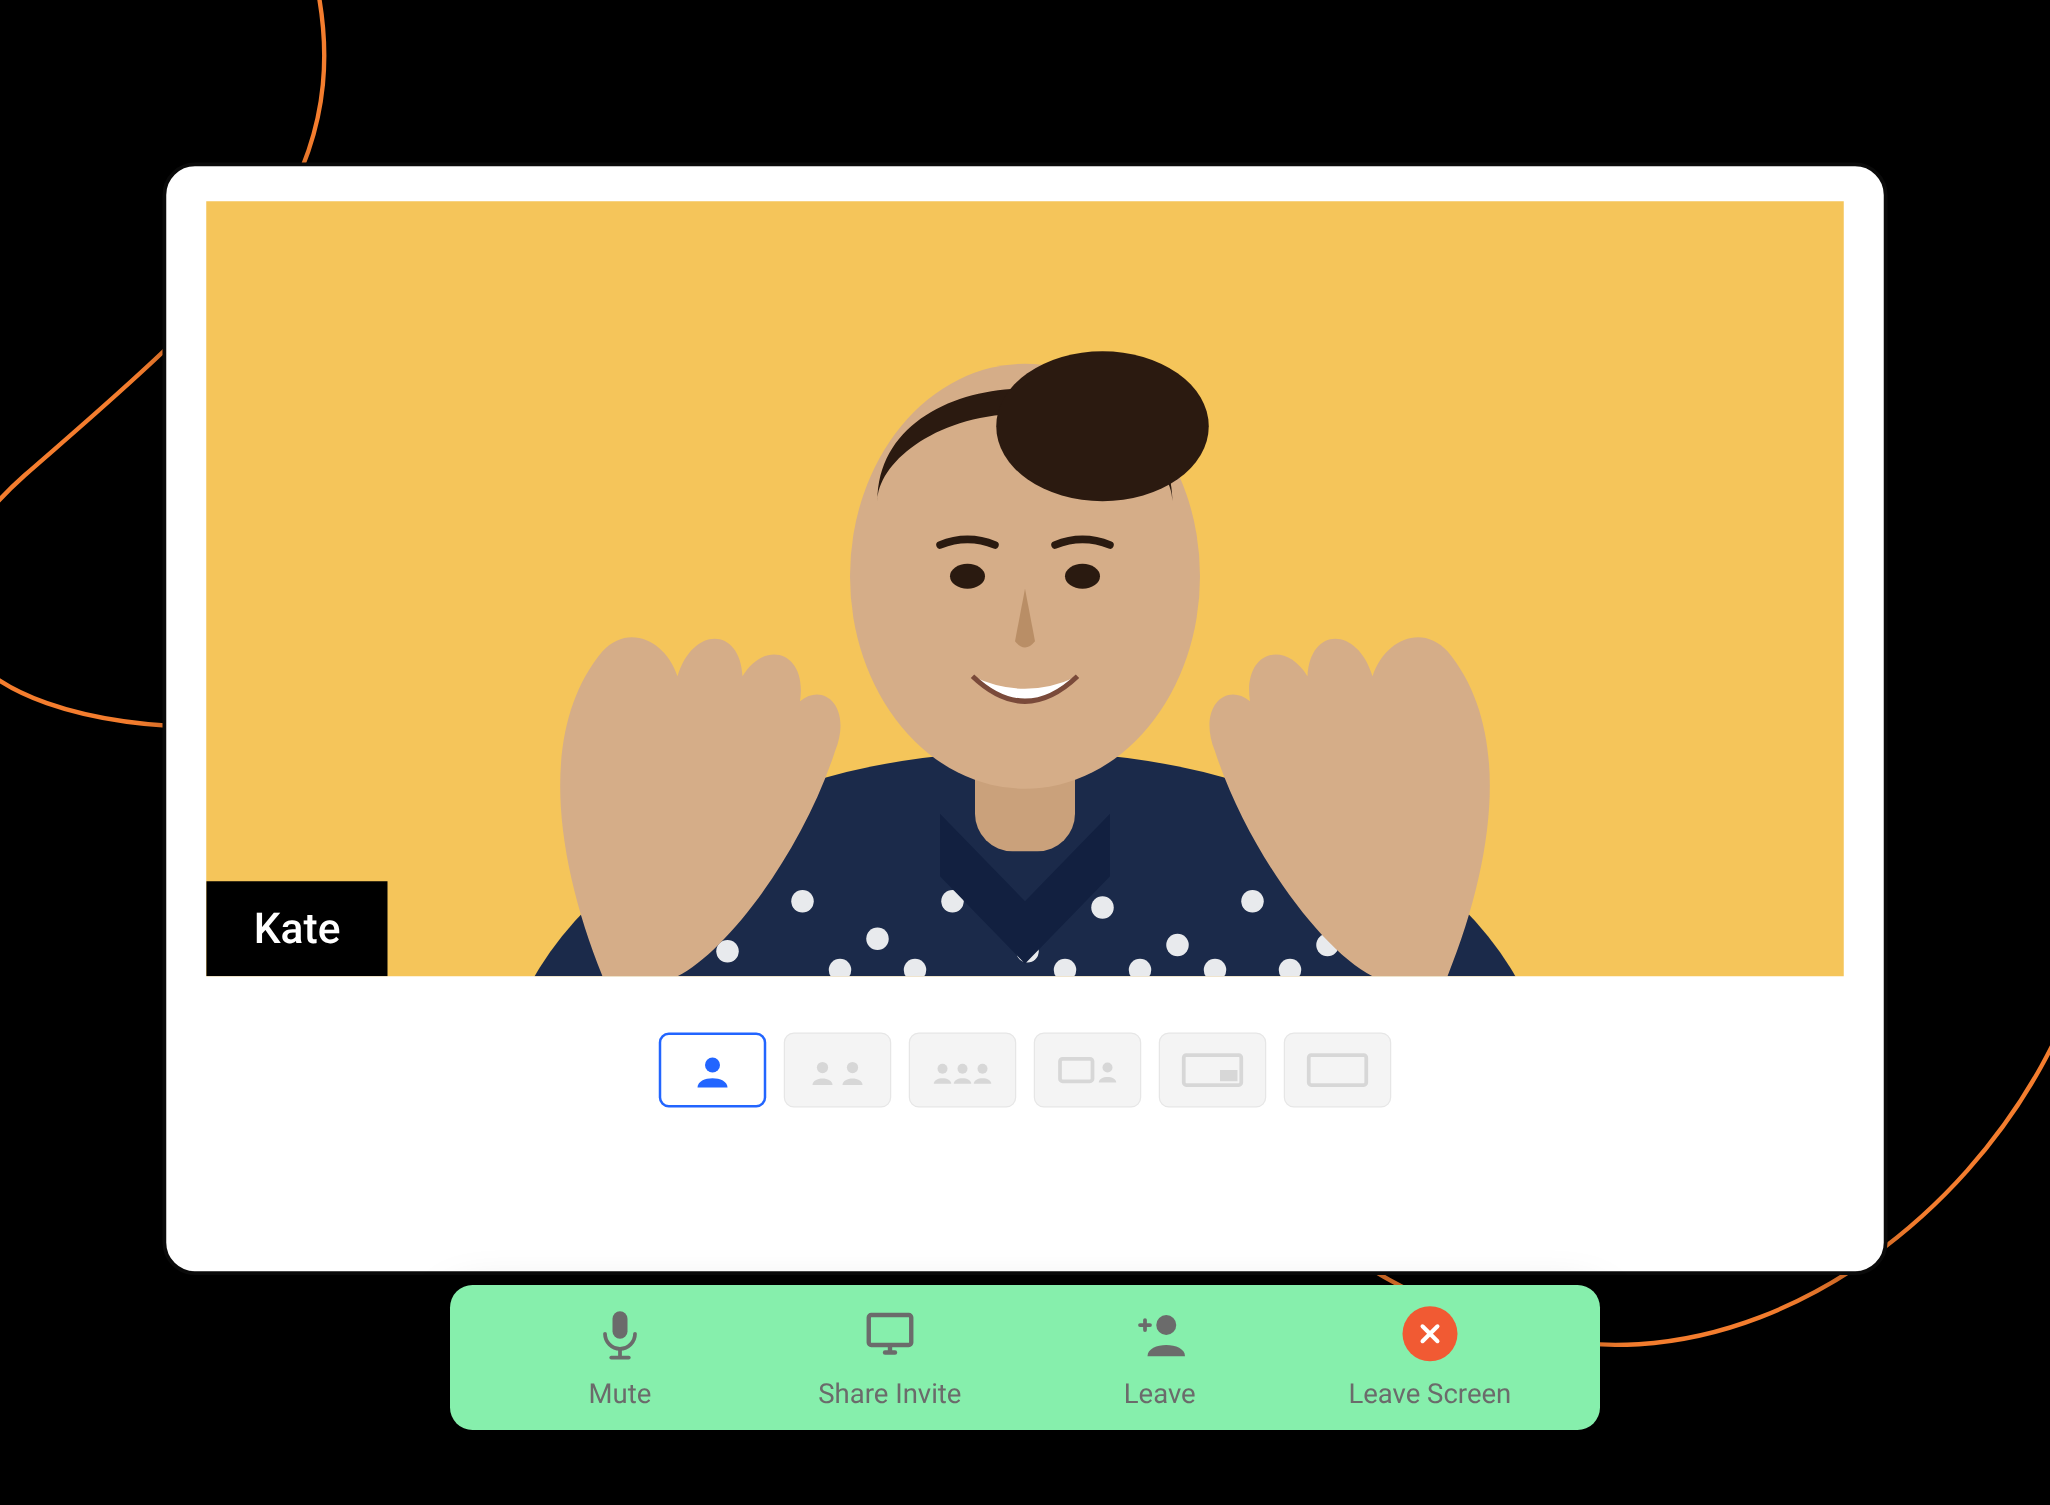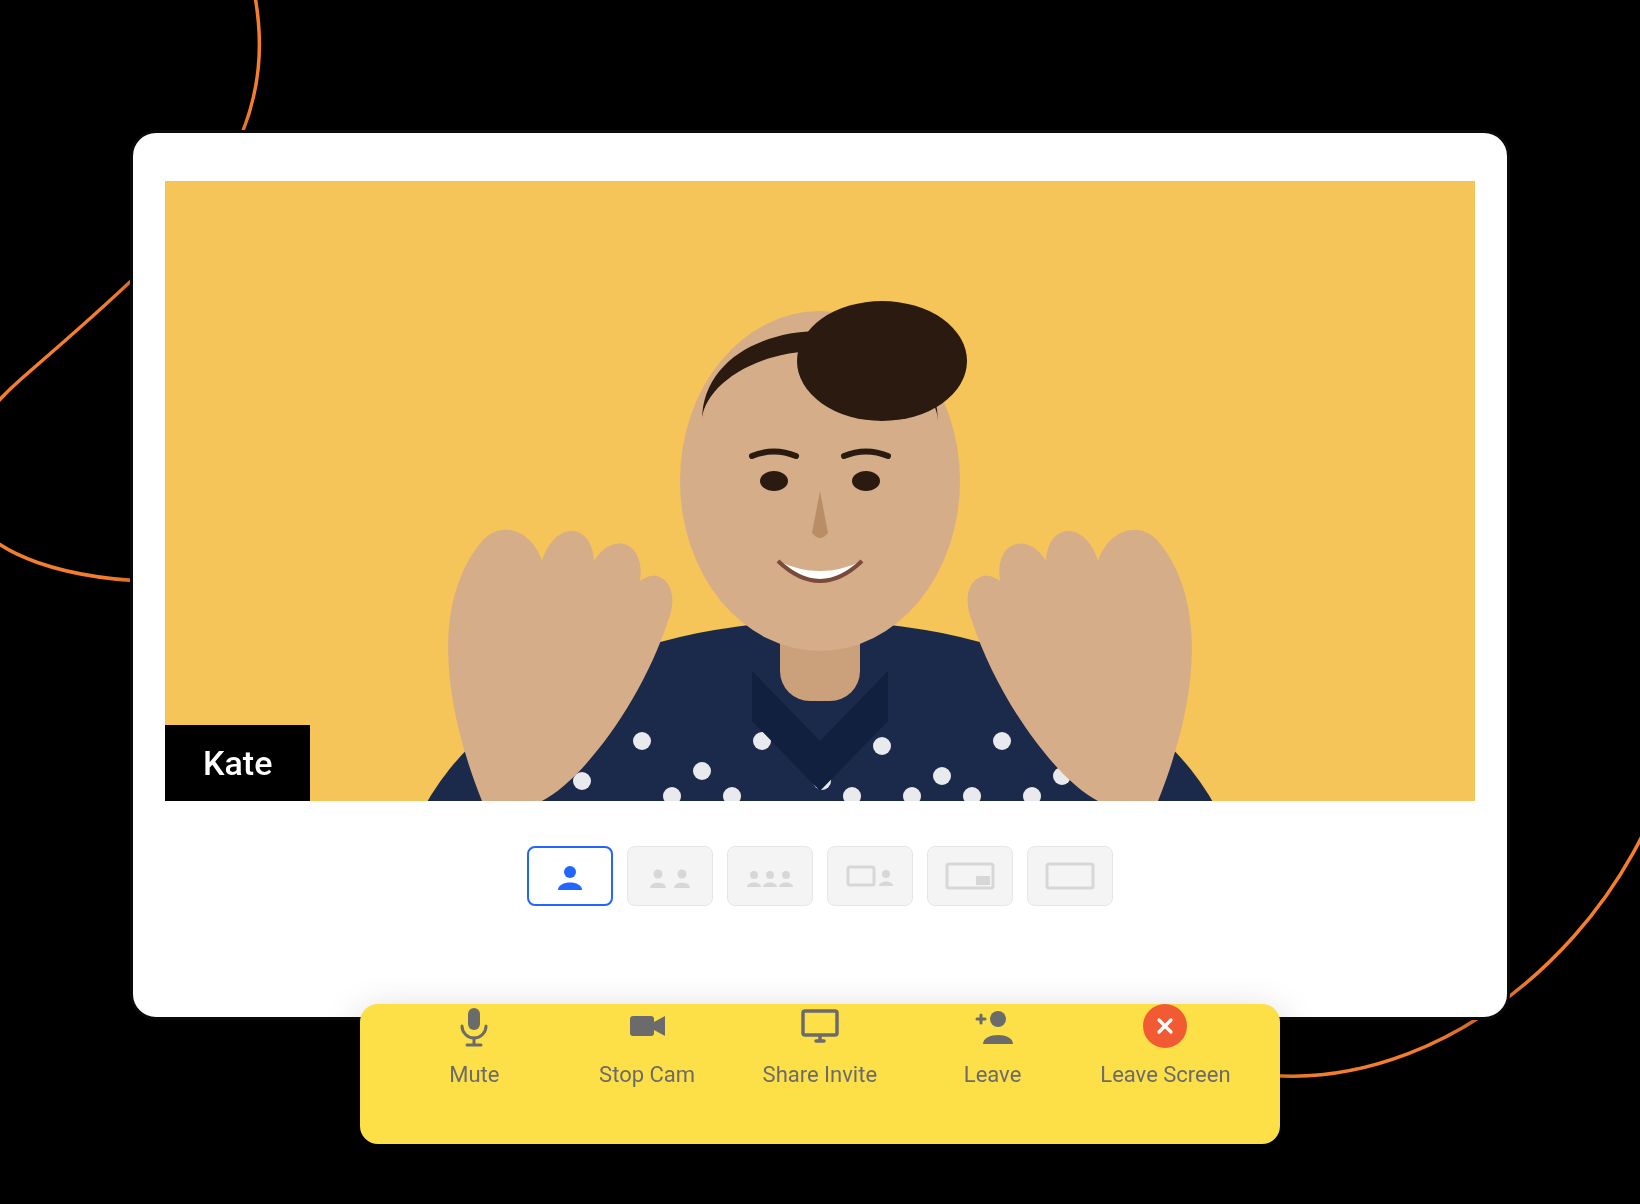--- a/index.html
+++ b/index.html
@@ -18,21 +18,21 @@
       height: 890px;
       background: #fff;
       border: 3px solid #0a0a0a;
       border-radius: 26px;
       box-shadow: 0 6px 28px rgba(0,0,0,0.25);
       overflow: hidden;
     }
 
     .video-area {
       position: relative;
-      margin: 48px 32px 0 32px;
+      margin: 28px 32px 0 32px;
       width: calc(100% - 64px);
       height: 620px;
       background: #f5c55a;
       overflow: hidden;
     }
 
     .speaker-art { position: absolute; inset: 0; display: flex; justify-content: center; align-items: flex-end; }
     .speaker-art svg { width: 100%; height: 100%; }
 
     .name-tag {
@@ -67,26 +67,26 @@
     .active-fill { fill: #2265ff; }
     .muted-fill { fill: #d7d7d7; }
     .muted-stroke { stroke: #d7d7d7; }
 
     .toolbar {
       position: absolute;
       left: 50%;
       transform: translateX(-50%);
       bottom: 60px;
       width: 920px;
-      height: 140px;
-      background: #fde047;
+      height: 116px;
+      background: #86efac;
       border-radius: 18px;
       box-shadow: 0 12px 40px rgba(0,0,0,0.22);
       display: flex;
-      align-items: flex-start;
+      align-items: center;
       justify-content: space-around;
       padding: 0 28px;
     }
     .tb-item {
       display: flex;
       flex-direction: column;
       align-items: center;
       gap: 14px;
       min-width: 130px;
       cursor: pointer;
@@ -236,29 +236,20 @@
       <svg viewBox="0 0 44 44">
         <rect x="16" y="4" width="12" height="22" rx="6" class="gray"></rect>
         <path d="M 10 22 a 12 12 0 0 0 24 0" fill="none" class="gray-stroke" stroke-width="3" stroke-linecap="round"></path>
         <line x1="22" y1="34" x2="22" y2="40" class="gray-stroke" stroke-width="3" stroke-linecap="round"></line>
         <line x1="15" y1="41" x2="29" y2="41" class="gray-stroke" stroke-width="3" stroke-linecap="round"></line>
       </svg>
     </div>
     <span class="tb-label">Mute</span>
   </div>
 
-  <div class="tb-item">
-    <div class="tb-icon">
-      <svg viewBox="0 0 44 44">
-        <rect x="5" y="12" width="24" height="20" rx="3" class="gray"></rect>
-        <path d="M 29 18 L 40 12 L 40 32 L 29 26 Z" class="gray"></path>
-      </svg>
-    </div>
-    <span class="tb-label">Stop Cam</span>
-  </div>
 
 
   <div class="tb-item">
     <div class="tb-icon">
       <svg viewBox="0 0 44 44">
         <rect x="5" y="7" width="34" height="24" rx="2" fill="none" class="gray-stroke" stroke-width="3.5"></rect>
         <line x1="18" y1="37" x2="26" y2="37" class="gray-stroke" stroke-width="3.5" stroke-linecap="round"></line>
         <line x1="22" y1="31" x2="22" y2="37" class="gray-stroke" stroke-width="3.5"></line>
       </svg>
     </div>

